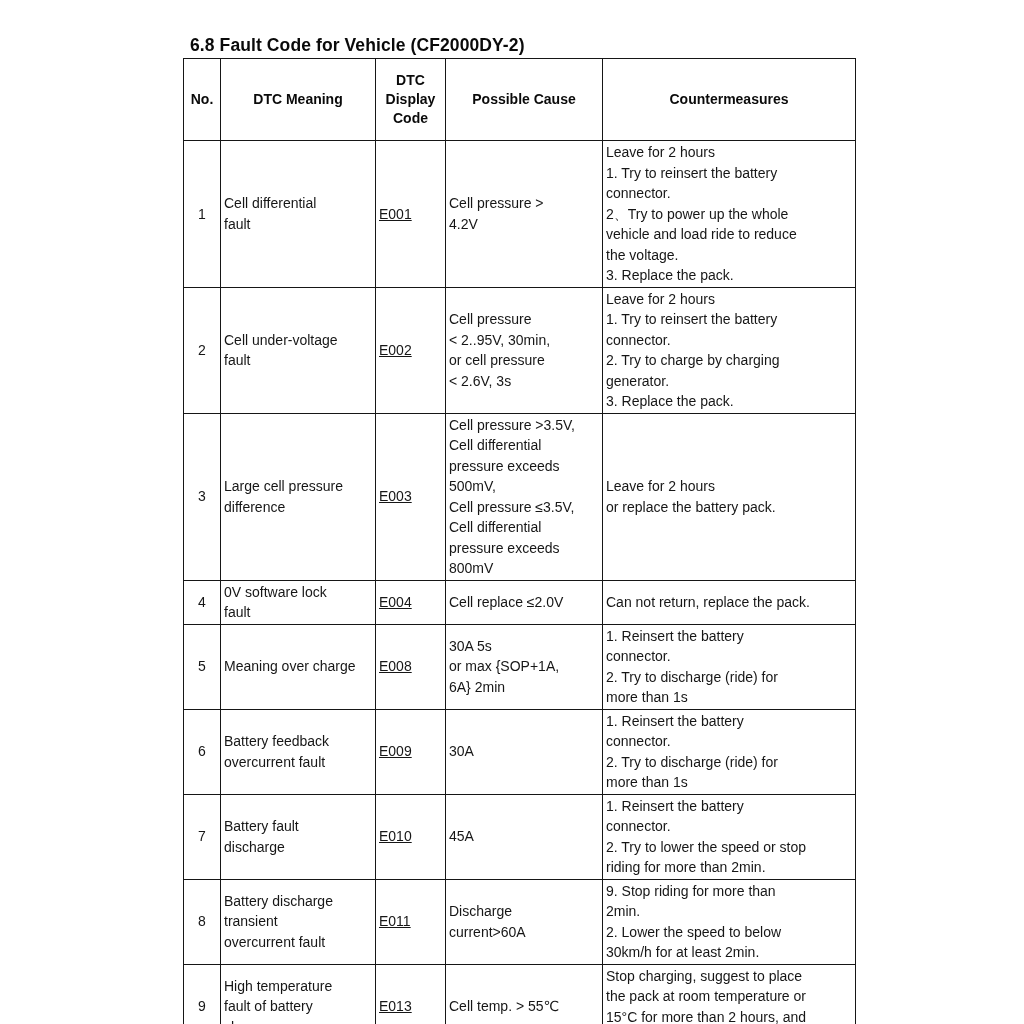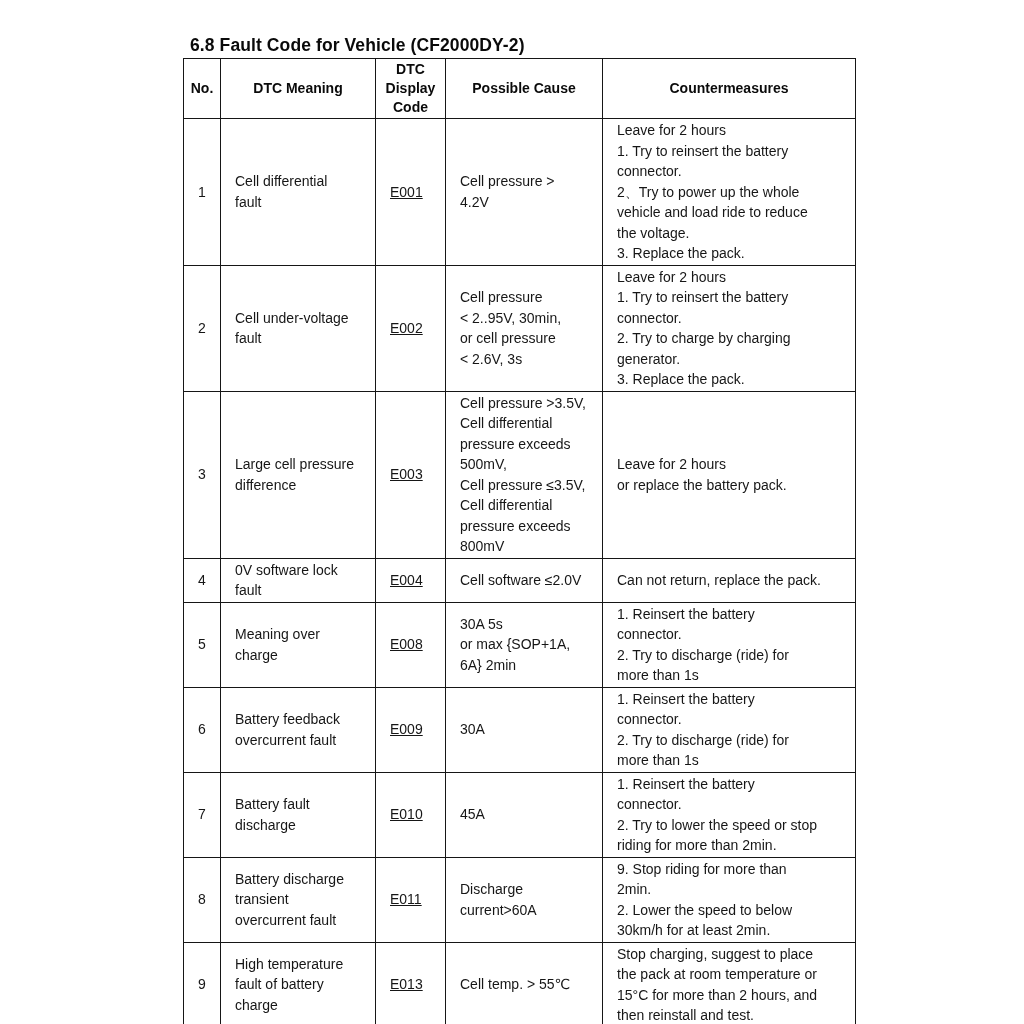--- a/index.html
+++ b/index.html
@@ -39,26 +39,26 @@
     border: 1.5px solid #161616;
     font-size: 14px;
     vertical-align: middle;
     white-space: pre-line;
     overflow: hidden;
   }
   .fault-table th {
     font-weight: bold;
     line-height: 19px;
     text-align: center;
-    padding: 1px 2px;
+    padding: 12px 2px;
     color: #0a0a0a;
   }
   .fault-table td {
     line-height: 20.5px;
-    padding: 1px 14px;
+    padding: 1px 3px;
     color: #161616;
   }
   .col-no      { width: 37px;  }
   .col-meaning { width: 155px; }
   .col-code    { width: 70px;  }
   .col-cause   { width: 157px; }
   .col-counter { width: 253px; }
   td.cell-no   { text-align: center; }
   td.cell-code { text-align: left; text-decoration: underline; }
   td.cell-meaning, td.cell-cause, td.cell-counter { text-align: left; }
@@ -134,21 +134,21 @@
 pressure exceeds
 800mV</td>
           <td class="cell-counter">Leave for 2 hours
 or replace the battery pack.</td>
         </tr>
         <tr>
           <td class="cell-no">4</td>
           <td class="cell-meaning">0V software lock
 fault</td>
           <td class="cell-code">E004</td>
-          <td class="cell-cause">Cell software ≤2.0V</td>
+          <td class="cell-cause">Cell replace ≤2.0V</td>
           <td class="cell-counter">Can not return, replace the pack.</td>
         </tr>
         <tr>
           <td class="cell-no">5</td>
           <td class="cell-meaning">Meaning over charge</td>
           <td class="cell-code">E008</td>
           <td class="cell-cause">30A 5s
 or max {SOP+1A,
 6A} 2min</td>
           <td class="cell-counter">1. Reinsert the battery

